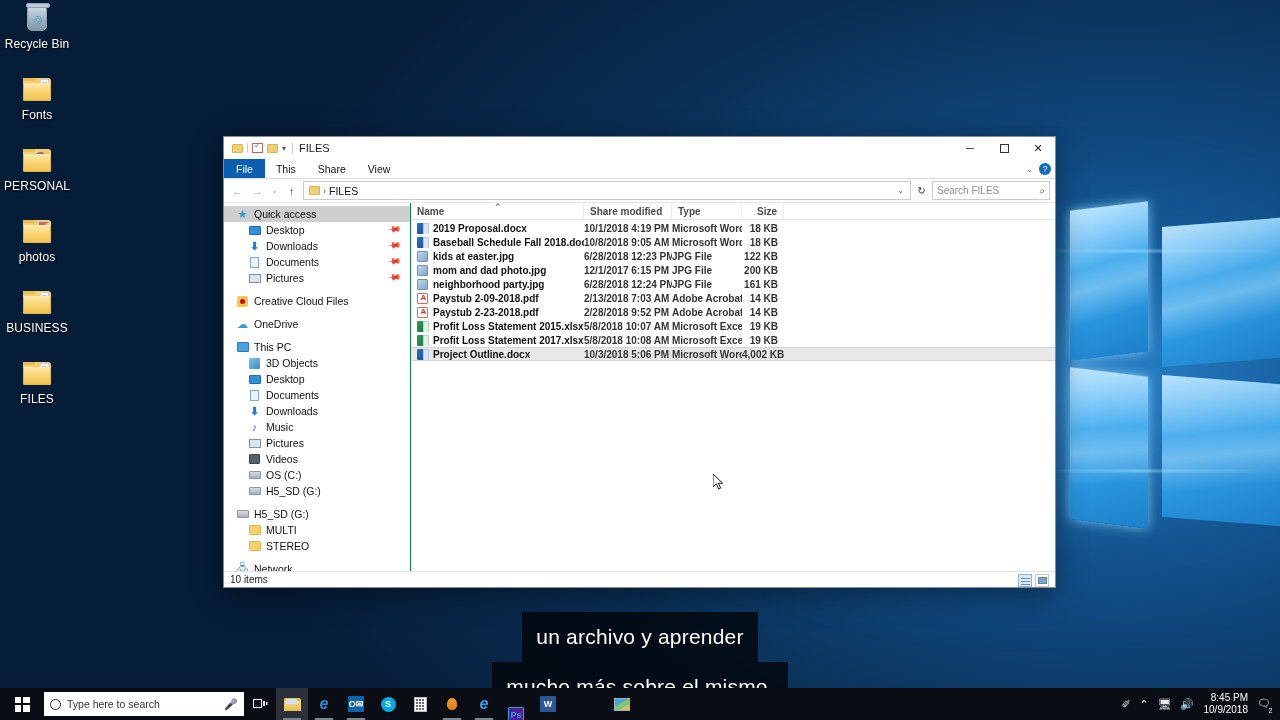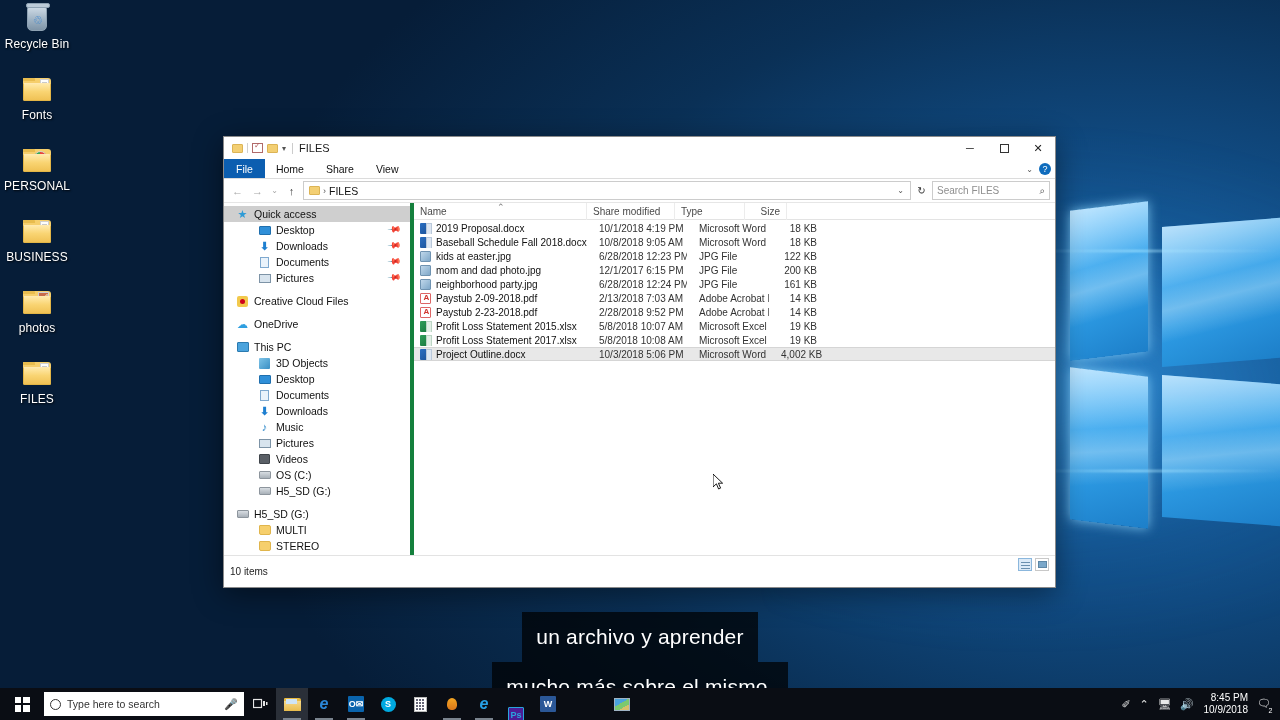--- a/index.html
+++ b/index.html
@@ -105,67 +105,67 @@
   .searchbox input::placeholder{ color:#8e8e8e;}
   .searchbox .mag{ font-size:10px; color:#444; margin-left:2px;}
 
   
   .exbody{ flex:1; display:flex; min-height:0; border-top:1px solid #e6e6e6;}
   .navpane{ width:186px; background:#fff; padding-top:3px; overflow:hidden; flex:none;}
   .navitem{ height:16px; display:flex; align-items:center; font-size:10.5px; color:#111; padding-left:12px; position:relative;}
   .navitem.sel{ background:#cfcfcf; }
   .navitem .ni-ico{ width:13px; height:13px; margin-right:5px; display:flex; align-items:center; justify-content:center; flex:none;}
   .navitem .pin{ position:absolute; right:10px; font-size:9px; color:#9a9a9a; transform:rotate(40deg);}
-  .navitem.ind1{ padding-left:34px;}
+  .navitem.ind1{ padding-left:24px;}
   .navgap{ height:7px;}
   .ico-star{ color:#2e9bd6; font-size:11px;}
   .ico-desktop{ width:12px;height:9px;background:#2f8fd8;border:1px solid #1f6fae;border-radius:1px;}
   .ico-dl{ color:#1e7fd0; font-size:11px; font-weight:bold;}
   .ico-doc{ width:9px;height:11px;background:#eaf3fb;border:1px solid #7fa9cf;}
   .ico-pic{ width:12px;height:9px;background:#d8e4ee;border:1px solid #7d93a6;}
   .ico-cc{ width:11px;height:11px;background:#f2c94c;border-radius:2px; position:relative;}
   .ico-cc::after{content:"";position:absolute;left:3px;top:3px;width:5px;height:5px;border-radius:50%;background:#d0021b;}
   .ico-onedrive{ color:#2f9fe0; font-size:11px;}
   .ico-pc{ width:12px;height:10px;background:#4aa3dd;border:1px solid #2a7ab0;border-radius:1px;}
   .ico-3d{ width:11px;height:11px;background:linear-gradient(135deg,#7ec4e8,#3a8fc4);border-radius:1px;}
   .ico-music{ color:#2b86c8; font-size:11px;}
   .ico-video{ width:11px;height:10px;background:#5a5f66;border:1px solid #3f444a;border-radius:1px;}
   .ico-drive{ width:12px;height:8px;background:linear-gradient(180deg,#d8dde2,#a8b0b8);border:1px solid #8d959d;border-radius:1px;}
   .ico-fold{ width:12px;height:10px;background:#f6cf6c;border:1px solid #e0b54c;border-radius:1px 2px 2px 2px;}
   .ico-net{ color:#2b86c8; font-size:11px;}
 
-  .content{ flex:1; display:flex; flex-direction:column; min-width:0; border-left:4px solid #15803d;}
+  .content{ flex:1; display:flex; flex-direction:column; min-width:0; border-left:1px solid #15803d;font-weight:bold;}
   .colhead{ height:17px; display:flex; align-items:center; font-size:10px; color:#4a4a4a;
             border-bottom:1px solid #e3e3e3; position:relative; background:#fff; flex:none;}
   .colhead .ch{ padding-left:6px; position:relative; height:17px; display:flex; align-items:center;
                 border-right:1px solid #ececec;}
   .ch-name{ width:173px;}
   .ch-date{ width:88px;}
   .ch-type{ width:70px;}
   .ch-size{ width:42px; justify-content:flex-end; padding-right:6px;}
   .sortcaret{ position:absolute; left:83px; top:-1px; font-size:9px; color:#777;}
 
   .filelist{ flex:1; overflow:hidden; padding-top:1px;}
-  .frow{ height:14px; display:flex; align-items:center; font-size:10px; color:#111;gap:12px; }
+  .frow{ height:14px; display:flex; align-items:center; font-size:10px; color:#111; }
   .frow.sel{ background:#e8e8e8; border:1px solid #d5d5d5; border-left:0; border-right:0;}
   .fcell{ overflow:hidden; white-space:nowrap; }
   .c-name{ width:173px; display:flex; align-items:center; padding-left:6px;}
   .c-date{ width:88px; color:#333;}
   .c-type{ width:70px; color:#333;}
   .c-size{ width:42px; text-align:right; padding-right:6px; color:#333;}
   .fico{ width:11px; height:11px; margin-right:5px; flex:none; position:relative;}
   .fi-word{ background:linear-gradient(135deg,#2b6fc2,#1a4f94); border-radius:1px; position:relative;}
   .fi-word::after{content:"";position:absolute;right:-1px;top:0;width:4px;height:11px;background:#dce6f2;border:1px solid #b9c8da;}
   .fi-jpg{ background:linear-gradient(135deg,#bfd7ea,#7fa8c9); border:1px solid #6f93b1; border-radius:1px;}
   .fi-pdf{ background:#fff; border:1px solid #d66; border-radius:1px; }
   .fi-pdf::after{content:"A";position:absolute;left:2.5px;top:-1px;font-size:8px;color:#d0342c;font-weight:bold;}
   .fi-xls{ background:linear-gradient(135deg,#2f9e5a,#17743c); border-radius:1px; position:relative;}
   .fi-xls::after{content:"";position:absolute;right:-1px;top:0;width:4px;height:11px;background:#e2efe6;border:1px solid #bcd6c5;}
 
-  .statusbar{ height:32px; border-top:1px solid #e3e3e3; display:flex; align-items:center;
+  .statusbar{ height:16px; border-top:1px solid #e3e3e3; display:flex; align-items:center;
               font-size:10px; color:#222; padding-left:6px; background:#fff; flex:none; position:relative;}
   .viewbtns{ position:absolute; right:6px; top:2px; display:flex; gap:3px;}
   .vbtn{ width:14px; height:13px; border:1px solid #c8c8c8; background:#fff; display:flex; align-items:center; justify-content:center;}
   .vbtn.active{ background:#dceaf7; border-color:#8bb7dd;}
   .vbtn .g1{ width:9px;height:8px; background:
       linear-gradient(#6a8fae 0 1px, transparent 1px) 0 1px/9px 3px repeat; }
   .vbtn .g2{ width:9px;height:7px;background:#7aa7c9;border:1px solid #5d87a6;}
 
   
   #cursor{ position:absolute; left:713px; top:474px; width:12px; height:18px; pointer-events:none;}
@@ -253,43 +253,43 @@
           </div>
       </div>
       <div class="lbl">PERSONAL</div>
     </div>
 
     <div class="desk-icon">
       <div class="glyph">
         <div class="folder">
             <div class="back"></div>
             <div class="tab"></div>
-          <div class="sheet">
-              <i></i>
-              <i></i>
-              <i></i>
-              <i></i>
-            </div>
-            <div class="front"></div>
-          </div>
-      </div>
-      <div class="lbl">BUSINESS</div>
+          <div style="position:absolute;right:2px;top:1px;width:11px;height:16px;
+            background:linear-gradient(150deg,#c86b4a 0 30%,#e0b48d 30% 55%,#8a5c7a 55% 80%,#dfd0a8 80%);border:1px solid #cfcfcf;"></div>
+          <div class="front"></div>
+          </div>
+      </div>
+      <div class="lbl">photos</div>
     </div>
 
     <div class="desk-icon">
       <div class="glyph">
         <div class="folder">
             <div class="back"></div>
             <div class="tab"></div>
-          <div style="position:absolute;right:2px;top:1px;width:11px;height:16px;
-            background:linear-gradient(150deg,#c86b4a 0 30%,#e0b48d 30% 55%,#8a5c7a 55% 80%,#dfd0a8 80%);border:1px solid #cfcfcf;"></div>
-          <div class="front"></div>
-          </div>
-      </div>
-      <div class="lbl">photos</div>
+          <div class="sheet">
+              <i></i>
+              <i></i>
+              <i></i>
+              <i></i>
+            </div>
+            <div class="front"></div>
+          </div>
+      </div>
+      <div class="lbl">BUSINESS</div>
     </div>
 
     <div class="desk-icon">
       <div class="glyph">
         <div class="folder">
             <div class="back"></div>
             <div class="tab"></div>
           <div class="sheet">
               <i></i>
               <i></i>
@@ -321,21 +321,21 @@
       <div class="wbtn">─</div>
       <div class="wbtn">
         <span style="display:inline-block;width:9px;height:9px;border:1px solid #333;"></span>
       </div>
       <div class="wbtn close">✕</div>
     </div>
   </div>
 
   <div class="ribbon">
     <div class="rtab file">File</div>
-    <div class="rtab">Home</div>
+    <div class="rtab">This</div>
     <div class="rtab">Share</div>
     <div class="rtab">View</div>
     <div class="rbtns">
       <div class="rcaret">⌄</div>
       <div class="rhelp">?</div>
     </div>
   </div>
 
   <div class="addrbar">
     <div class="navbtn">←</div>

